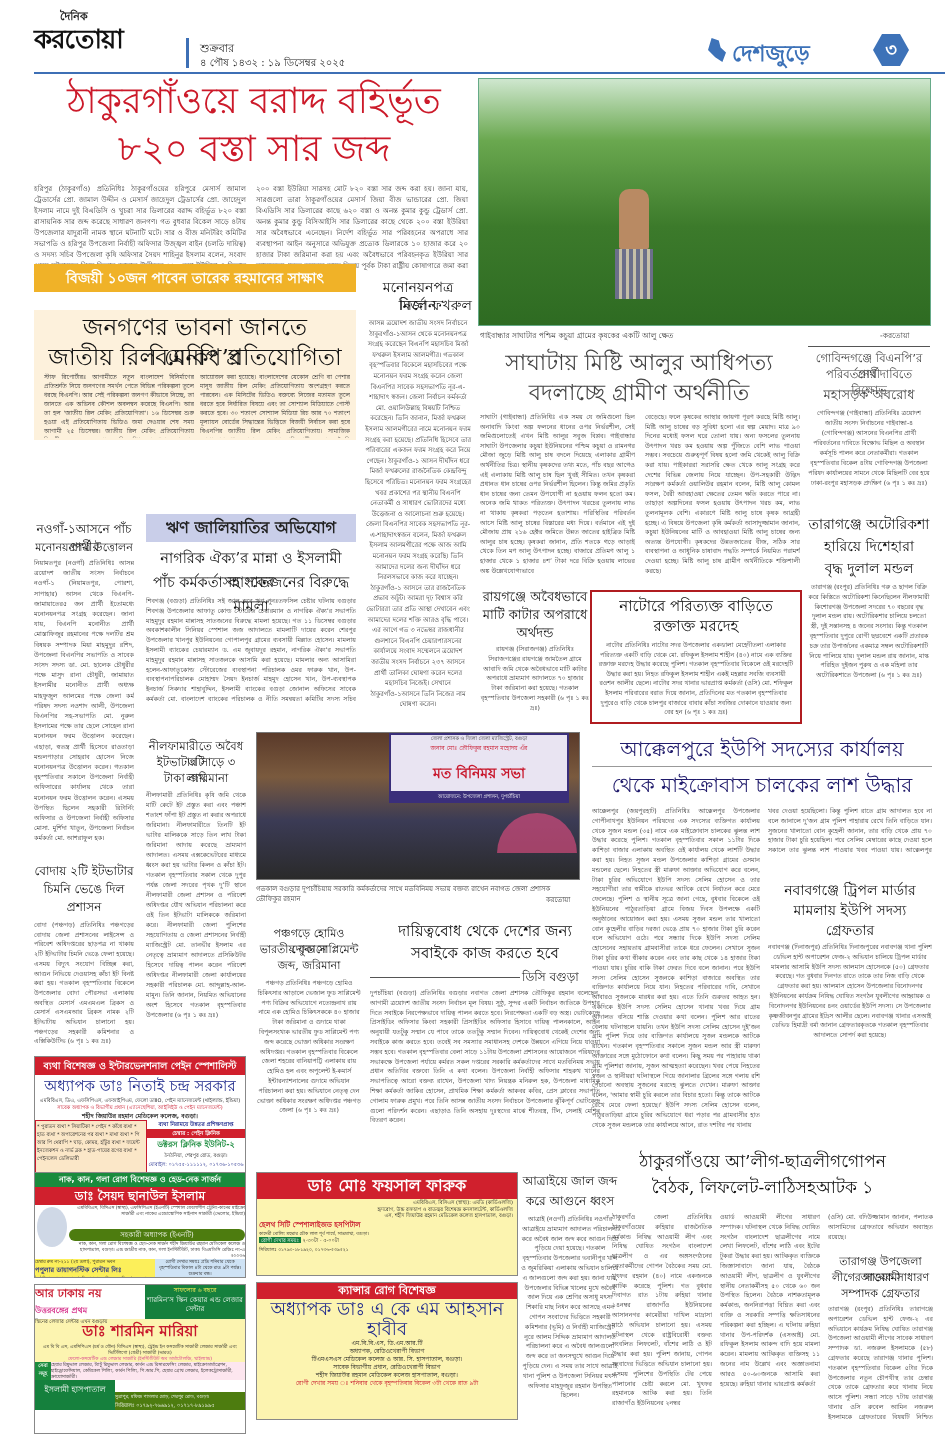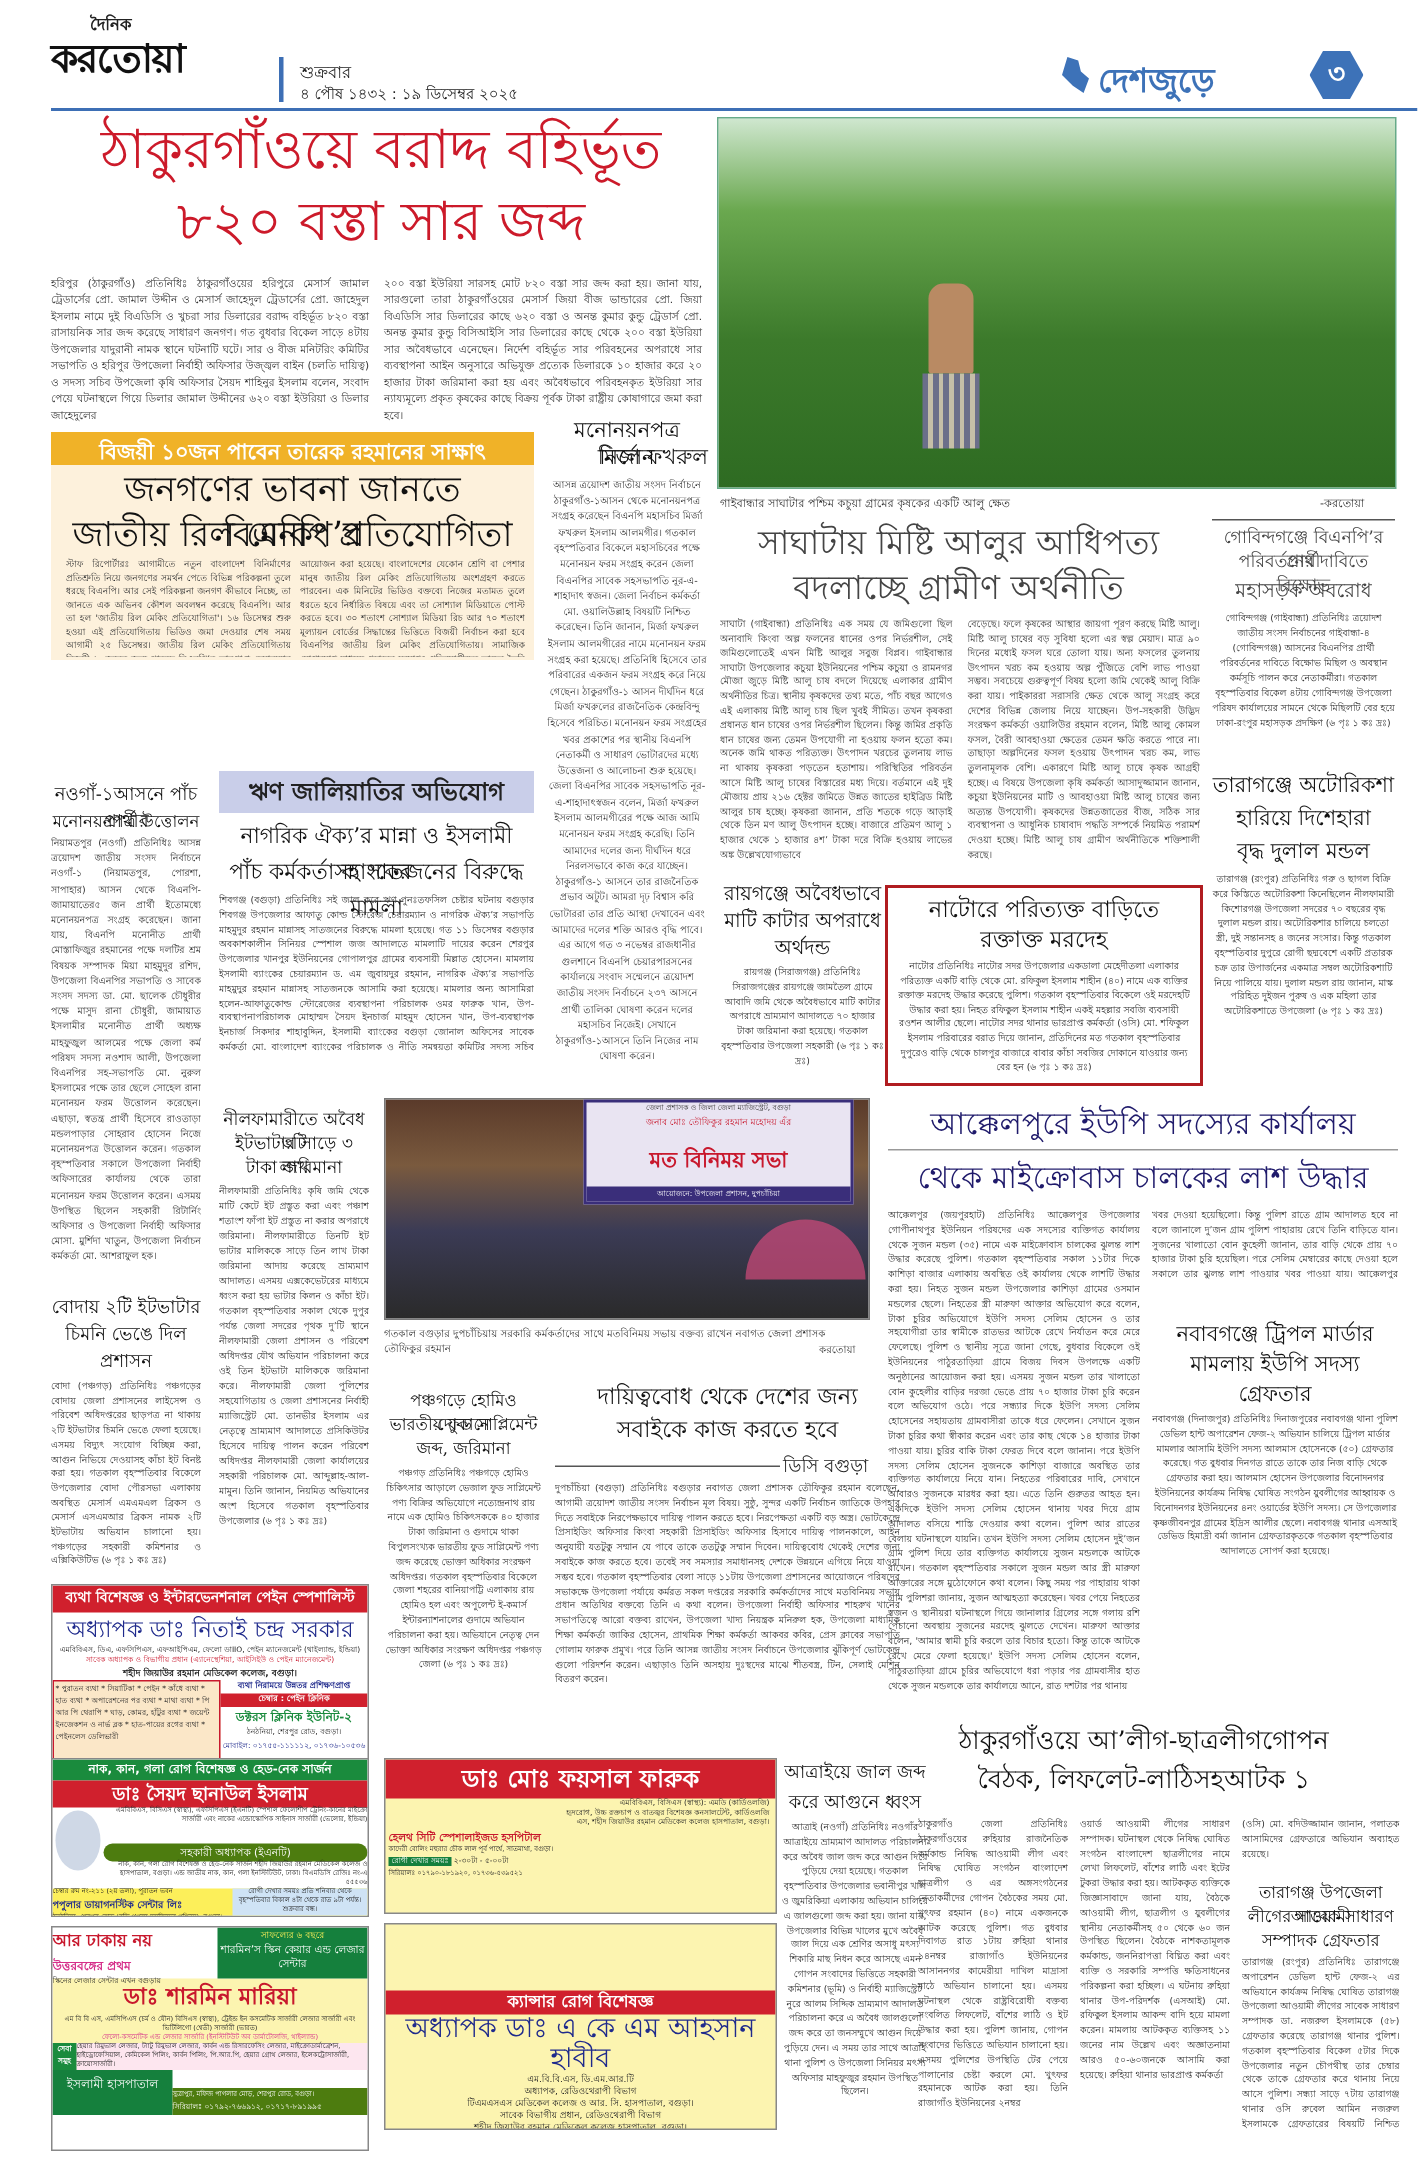--- a/index.html
+++ b/index.html
@@ -51,21 +51,21 @@
 <div class="abs body-text" style="left:34px;top:184px;width:212px;">হরিপুর (ঠাকুরগাঁও) প্রতিনিধিঃ ঠাকুরগাঁওয়ের হরিপুরে মেসার্স জামাল ট্রেডার্সের প্রো. জামাল উদ্দীন ও মেসার্স জাহেদুল ট্রেডার্সের প্রো. জাহেদুল ইসলাম নামে দুই বিএডিসি ও খুচরা সার ডিলারের বরাদ্দ বহির্ভূত ৮২০ বস্তা রাসায়নিক সার জব্দ করেছে সাধারণ জনগণ। গত বুধবার বিকেল সাড়ে ৪টায় উপজেলার যাদুরানী নামক স্থানে ঘটনাটি ঘটে। সার ও বীজ মনিটরিং কমিটির সভাপতি ও হরিপুর উপজেলা নির্বাহী অফিসার উজ্জ্বল বাইন (চলতি দায়িত্ব) ও সদস্য সচিব উপজেলা কৃষি অফিসার সৈয়দ শাহিনুর ইসলাম বলেন, সংবাদ পেয়ে ঘটনাস্থলে গিয়ে ডিলার জামাল উদ্দীনের ৬২০ বস্তা ইউরিয়া ও ডিলার জাহেদুলের</div>
 <div class="abs body-text" style="left:256px;top:184px;width:212px;">২০০ বস্তা ইউরিয়া সারসহ মোট ৮২০ বস্তা সার জব্দ করা হয়। জানা যায়, সারগুলো তারা ঠাকুরগাঁওয়ের মেসার্স জিয়া বীজ ভান্ডারের প্রো. জিয়া বিএডিসি সার ডিলারের কাছে ৬২০ বস্তা ও অনন্ত কুমার কুন্ডু ট্রেডার্স প্রো. অনন্ত কুমার কুন্ডু বিসিআইসি সার ডিলারের কাছে থেকে ২০০ বস্তা ইউরিয়া সার অবৈধভাবে এনেছেন। নির্দেশ বহির্ভূত সার পরিবহনের অপরাধে সার ব্যবস্থাপনা আইন অনুসারে অভিযুক্ত প্রত্যেক ডিলারকে ১০ হাজার করে ২০ হাজার টাকা জরিমানা করা হয় এবং অবৈধভাবে পরিবহনকৃত ইউরিয়া সার ন্যায্যমূল্যে প্রকৃত কৃষকের কাছে বিক্রয় পূর্বক টাকা রাষ্ট্রীয় কোষাগারে জমা করা হবে।</div>
 
 <div class="abs photo" style="left:478px;top:78px;width:453px;height:248px;border:1px solid #6a8;">
   <div style="position:absolute;left:140px;top:110px;width:30px;height:60px;background:#b98a63;border-radius:10px 10px 2px 2px;"></div>
   <div style="position:absolute;left:136px;top:170px;width:38px;height:50px;background:repeating-linear-gradient(90deg,#6b6f8a 0 4px,#c5bfa8 4px 7px);"></div>
 </div>
 <div class="abs caption" style="left:480px;top:330px;width:360px;">গাইবান্ধার সাঘাটার পশ্চিম কচুয়া গ্রামের কৃষকের একটি আলু ক্ষেত</div>
 <div class="abs caption" style="left:880px;top:330px;">-করতোয়া</div>
 
-<div class="abs banner-orange" style="left:34px;top:288px;width:322px;height:28px;">বিজয়ী ১০জন পাবেন তারেক রহমানের সাক্ষাৎ</div>
+<div class="abs banner-orange" style="left:34px;top:264px;width:322px;height:28px;">বিজয়ী ১০জন পাবেন তারেক রহমানের সাক্ষাৎ</div>
 <div class="abs cream-box" style="left:34px;top:310px;width:322px;height:130px;"></div>
 <div class="abs black-head" style="left:34px;top:312px;width:322px;font-size:23px;line-height:30px;">জনগণের ভাবনা জানতে বিএনপি’র</div>
 <div class="abs black-head" style="left:34px;top:342px;width:322px;font-size:23px;line-height:30px;">জাতীয় রিল মেকিং প্রতিযোগিতা</div>
 <div class="abs body-text" style="left:44px;top:372px;width:150px;height:66px;overflow:hidden;font-size:6px;line-height:9px;">স্টাফ রিপোর্টারঃ আগামীতে নতুন বাংলাদেশ বিনির্মাণের প্রতিশ্রুতি নিয়ে জনগণের সমর্থন পেতে বিভিন্ন পরিকল্পনা তুলে ধরছে বিএনপি। আর সেই পরিকল্পনা জনগণ কীভাবে নিচ্ছে, তা জানতে এক অভিনব কৌশল অবলম্বন করেছে বিএনপি। আর তা হল 'জাতীয় রিল মেকিং প্রতিযোগিতা'। ১৬ ডিসেম্বর শুরু হওয়া এই প্রতিযোগিতায় ভিডিও জমা দেওয়ার শেষ সময় আগামী ২৫ ডিসেম্বর। জাতীয় রিল মেকিং প্রতিযোগিতায় বিজয়ী ১০জনের জন্য থাকছে বিএনপি’র ভারপ্রাপ্ত চেয়ারম্যান তারেক রহমানের সাথে একান্তে আলাপচারিতার সুযোগ। বিএনপি সূত্র মতে, আগামীর বাংলাদেশ কেমন হবে তা জনগণকে জানানো এবং জনসমর্থন পেতে প্রচারণা চালাচ্ছে বিএনপি। আর জনগণ বিএনপি’র পরিকল্পনা কতটুকু বুঝতে পারছে তা জানা এবং জনগণের মতামত গ্রহণ করার জন্যই জাতীয় রিল মেকিং প্রতিযোগিতার</div>
 <div class="abs body-text" style="left:200px;top:372px;width:150px;height:66px;overflow:hidden;font-size:6px;line-height:9px;">আয়োজন করা হয়েছে। বাংলাদেশের যেকোন শ্রেণি বা পেশার মানুষ জাতীয় রিল মেকিং প্রতিযোগিতায় অংশগ্রহণ করতে পারবেন। এক মিনিটের ভিডিও বক্তব্যে নিজের মতামত তুলে ধরতে হবে নির্ধারিত বিষয়ে এবং তা সোশ্যাল মিডিয়াতে পোস্ট করতে হবে। ৩০ শতাংশ সোশ্যাল মিডিয়া রিচ আর ৭০ শতাংশ মূল্যায়ন বোর্ডের সিদ্ধান্তের ভিত্তিতে বিজয়ী নির্বাচন করা হবে বিএনপির জাতীয় রিল মেকিং প্রতিযোগিতায়। সামাজিক যোগাযোগ মাধ্যমে প্রচারের সুযোগঃ প্রতিযোগীদের তাদের তৈরি রিলটি নিজস্ব ফেসবুক, ইনস্টাগ্রাম, ইউটিউব বা টিকটক প্রোফাইলে পোস্ট করার সুযোগ রেখেছে বিএনপি। যার ক্যাপশন লিখতে হবে #BangladeshFirst হ্যাশট্যাগ। এরপর ভিডিওর লিংকটি বিএনপি’র অফিসিয়াল ফেসবুক পেজের নির্ধারিত ইভেন্টে লিংকে জমা দিতে আহ্বান করা হয়েছে।</div>
 
 <div class="abs black-head" style="left:364px;top:278px;width:108px;font-size:14px;line-height:18px;">মনোনয়নপত্র নিলেন</div>
 <div class="abs black-head" style="left:364px;top:296px;width:108px;font-size:14px;line-height:18px;text-align:right;">মির্জা ফখরুল</div>
 <div class="abs body-text" style="left:364px;top:318px;width:108px;height:402px;overflow:hidden;text-align:center;font-size:6.5px;line-height:10.6px;">আসন্ন ত্রয়োদশ জাতীয় সংসদ নির্বাচনে ঠাকুরগাঁও-১আসন থেকে মনোনয়নপত্র সংগ্রহ করেছেন বিএনপি মহাসচিব মির্জা ফখরুল ইসলাম আলমগীর। গতকাল বৃহস্পতিবার বিকেলে মহাসচিবের পক্ষে মনোনয়ন ফরম সংগ্রহ করেন জেলা বিএনপির সাবেক সহসভাপতি নূর-এ-শাহাদাৎ স্বজন। জেলা নির্বাচন কর্মকর্তা মো. ওয়ালিউল্লাহ বিষয়টি নিশ্চিত করেছেন। তিনি জানান, মির্জা ফখরুল ইসলাম আলমগীরের নামে মনোনয়ন ফরম সংগ্রহ করা হয়েছে। প্রতিনিধি হিসেবে তার পরিবারের একজন ফরম সংগ্রহ করে নিয়ে গেছেন। ঠাকুরগাঁও-১ আসন দীর্ঘদিন ধরে মির্জা ফখরুলের রাজনৈতিক কেন্দ্রবিন্দু হিসেবে পরিচিত। মনোনয়ন ফরম সংগ্রহের খবর প্রকাশের পর স্থানীয় বিএনপি নেতাকর্মী ও সাধারণ ভোটারদের মধ্যে উত্তেজনা ও আলোচনা শুরু হয়েছে। জেলা বিএনপির সাবেক সহসভাপতি নূর-এ-শাহাদাৎস্বজন বলেন, মির্জা ফখরুল ইসলাম আলমগীরের পক্ষে আজ আমি মনোনয়ন ফরম সংগ্রহ করেছি। তিনি আমাদের দলের জন্য দীর্ঘদিন ধরে নিরলসভাবে কাজ করে যাচ্ছেন। ঠাকুরগাঁও-১ আসনে তার রাজনৈতিক প্রভাব অটুট। আমরা দৃঢ় বিশ্বাস করি ভোটাররা তার প্রতি আস্থা দেখাবেন এবং আমাদের দলের শক্তি আরও বৃদ্ধি পাবে। এর আগে গত ৩ নভেম্বর রাজধানীর গুলশানে বিএনপি চেয়ারপারসনের কার্যালয়ে সংবাদ সম্মেলনে ত্রয়োদশ জাতীয় সংসদ নির্বাচনে ২৩৭ আসনে প্রার্থী তালিকা ঘোষণা করেন দলের মহাসচিব নিজেই। সেখানে ঠাকুরগাঁও-১আসনে তিনি নিজের নাম ঘোষণা করেন।</div>
 
@@ -242,21 +242,21 @@
     <div style="flex:1;">
       <div style="color:#c8182d;font-size:7px;font-weight:bold;">হেলথ সিটি স্পেশালাইজড হসপিটাল</div>
       <div class="tiny" style="font-size:4.5px;line-height:6px;">কাদেরী বোলিং মহুরার চৌক লাল পূর্ব পার্শ্বে, সাতমাথা, বগুড়া।</div>
       <div style="font-size:5px;"><span class="ad-blue" style="padding:0 2px;">রোগী দেখার সময়ঃ</span> <span>২-৩০টা - ৫-০০টা</span></div>
       <div class="tiny" style="font-size:4.5px;">সিরিয়ালঃ ০১৭৯০-১৮১৯২০, ০১৭৩৬-৫৩৯৫২১</div>
     </div>
   </div>
 </div>
 
 <div class="abs ad" style="left:256px;top:1282px;width:262px;height:138px;background:#fcf4b0;">
-  <div class="ad-red" style="height:16px;font-size:11px;line-height:16px;margin-top:44px;">ক্যান্সার রোগ বিশেষজ্ঞ</div>
+  <div class="ad-red" style="height:16px;font-size:11px;line-height:16px;">ক্যান্সার রোগ বিশেষজ্ঞ</div>
   <div style="color:#1f2a8c;font-size:18px;text-align:center;font-family:'DejaVu Serif',serif;line-height:20px;">অধ্যাপক ডাঃ এ কে এম আহসান হাবীব</div>
   <div style="font-size:6px;text-align:center;line-height:8px;">এম.বি.বি.এস, ডি.এম.আর.টি</div>
   <div style="font-size:6px;text-align:center;line-height:8px;">অধ্যাপক, রেডিওথেরাপী বিভাগ</div>
   <div style="font-size:6px;text-align:center;line-height:8px;">টিএমএসএস মেডিকেল কলেজ ও আর. সি. হাসপাতাল, বগুড়া।</div>
   <div style="font-size:6px;text-align:center;line-height:8px;">সাবেক বিভাগীয় প্রধান, রেডিওথেরাপী বিভাগ</div>
   <div style="font-size:6px;text-align:center;line-height:8px;">শহীদ জিয়াউর রহমান মেডিকেল কলেজ হাসপাতাল, বগুড়া।</div>
   <div style="font-size:6px;text-align:center;line-height:8px;color:#c8182d;">রোগী দেখার সময় ঃ শনিবার থেকে বৃহস্পতিবার বিকেল ৩টা থেকে রাত ৯টা</div>
 </div>
 
 </body></html>

